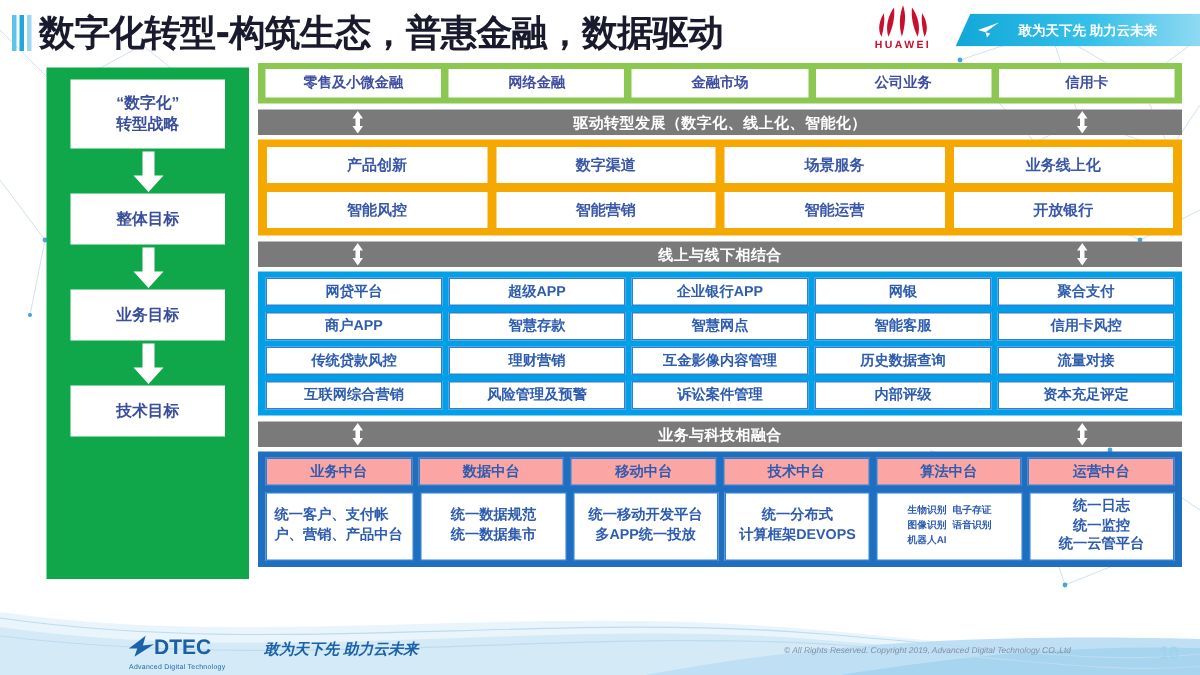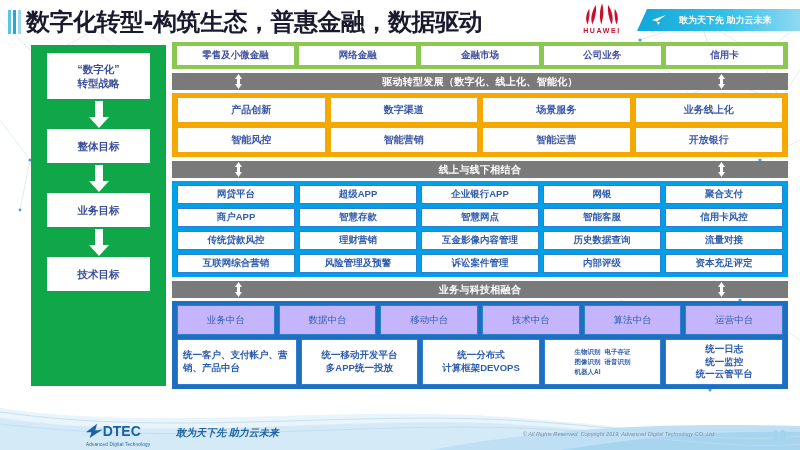--- a/index.html
+++ b/index.html
@@ -94,23 +94,23 @@
   .band-blue .row + .row { margin-top: 4px; }
   .band-blue .cell {
     flex: 1; background: #ffffff; height: 19px; border: 1px solid #2f7fd0;
     display: flex; align-items: center; justify-content: center;
     font-size: 9.5px; color: #2e5cae; font-weight: bold;
   }
 
   .band-mid { background: #1f6fc0; padding: 4px 5px; }
   .band-mid .row { display: flex; gap: 4px; }
   .band-mid .head .cell {
-    flex: 1; background: #c4b5fd; height: 30px; border: 1px solid #2f7fd0;
-    display: flex; align-items: center; justify-content: center;
-    font-size: 9.5px; color: #2e5cae; font-weight: normal;
+    flex: 1; background: #fca5a5; height: 19px; border: 1px solid #2f7fd0;
+    display: flex; align-items: center; justify-content: center;
+    font-size: 9.5px; color: #2e5cae; font-weight: bold;
   }
   .band-mid .body { margin-top: 4px; }
   .band-mid .body .cell {
     flex: 1; background: #ffffff; height: 46px; border: 1px solid #2f7fd0;
     display: flex; align-items: center; justify-content: center;
     font-size: 9.5px; color: #2e5cae; font-weight: bold;
     text-align: center; line-height: 1.35; padding: 2px 3px;
   }
   .band-mid .body .cell.left-al { justify-content: flex-start; text-align: left; padding-left: 5px; }
   .algo-grid {
@@ -307,20 +307,21 @@
       <div class="row head">
         <div class="cell">业务中台</div>
         <div class="cell">数据中台</div>
         <div class="cell">移动中台</div>
         <div class="cell">技术中台</div>
         <div class="cell">算法中台</div>
         <div class="cell">运营中台</div>
       </div>
       <div class="row body">
         <div class="cell left-al">统一客户、支付帐户、营销、产品中台</div>
+        <div class="cell">统一数据规范<br>统一数据集市</div>
         <div class="cell">统一移动开发平台<br>多APP统一投放</div>
         <div class="cell">统一分布式<br>计算框架DEVOPS</div>
         <div class="cell">
           <div class="algo-grid">
             <span>生物识别</span>
             <span>电子存证</span>
             <span>图像识别</span>
             <span>语音识别</span>
             <span>机器人AI</span>
           </div>

